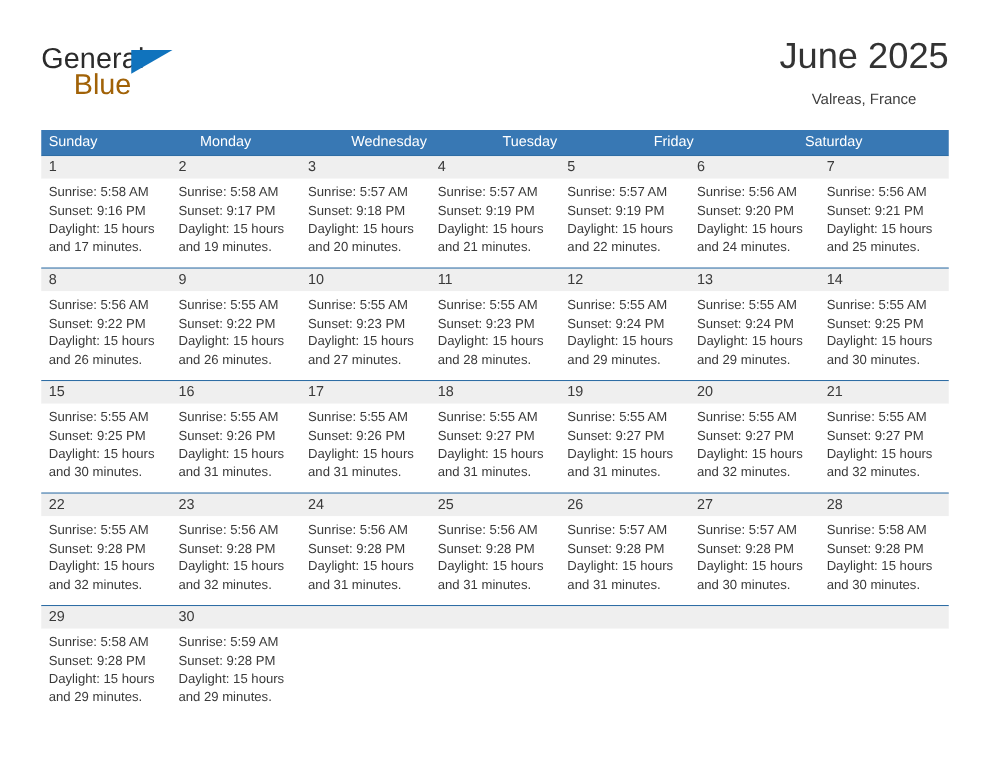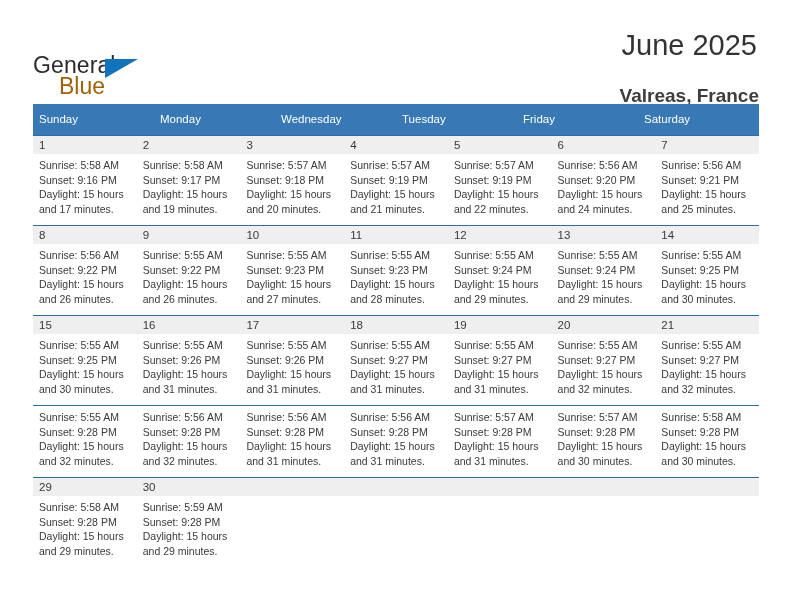--- a/index.html
+++ b/index.html
@@ -33,21 +33,20 @@
     display: flex;
     justify-content: space-between;
     align-items: flex-start;
   }
 
   .brand {
     position: relative;
     width: 120px;
     height: 60px;
     padding-top: 6px;
-    margin-top: 19px;
   }
   .brand-general {
     font-size: 23px;
     color: #2b2b2b;
     letter-spacing: 0.1px;
     line-height: 25px;
     font-family: "Liberation Sans", sans-serif;
   }
   .brand-blue {
     font-size: 23px;
@@ -72,40 +71,39 @@
     padding-top: 0px;
   }
   .cal-title {
     font-size: 29px;
     color: #333333;
     line-height: 34px;
     font-weight: normal;
     white-space: nowrap;
   }
   .cal-subtitle {
-    font-size: 19px;
+    font-size: 12px;
     color: #3d3d3d;
     line-height: 22px;
-    margin-top: 23px;
+    margin-top: 6px;
     white-space: nowrap;
-    font-weight: bold;
   }
 
   
   .calendar {
     position: absolute;
     left: 33px;
     top: 104px;
     width: 726px;
   }
 
   .weekday-row {
     display: flex;
     background: #3878b4;
-    height: 31px;
+    height: 20px;
     align-items: center;
   }
   .weekday {
     flex: 1 1 0;
     box-sizing: border-box;
     padding-left: 6px;
     color: #ffffff;
     font-size: 11.5px;
     line-height: 21px;
     white-space: nowrap;
@@ -347,20 +345,29 @@
         <div class="daycell">
           <div class="line">Sunrise: 5:55 AM</div>
           <div class="line">Sunset: 9:27 PM</div>
           <div class="line">Daylight: 15 hours</div>
           <div class="line">and 32 minutes.</div>
         </div>
       </div>
     </div>
 
     <div class="week">
+      <div class="daynum-row">
+        <div class="daynum">22</div>
+        <div class="daynum">23</div>
+        <div class="daynum">24</div>
+        <div class="daynum">25</div>
+        <div class="daynum">26</div>
+        <div class="daynum">27</div>
+        <div class="daynum">28</div>
+      </div>
       <div class="detail-row">
         <div class="daycell">
           <div class="line">Sunrise: 5:55 AM</div>
           <div class="line">Sunset: 9:28 PM</div>
           <div class="line">Daylight: 15 hours</div>
           <div class="line">and 32 minutes.</div>
         </div>
         <div class="daycell">
           <div class="line">Sunrise: 5:56 AM</div>
           <div class="line">Sunset: 9:28 PM</div>

